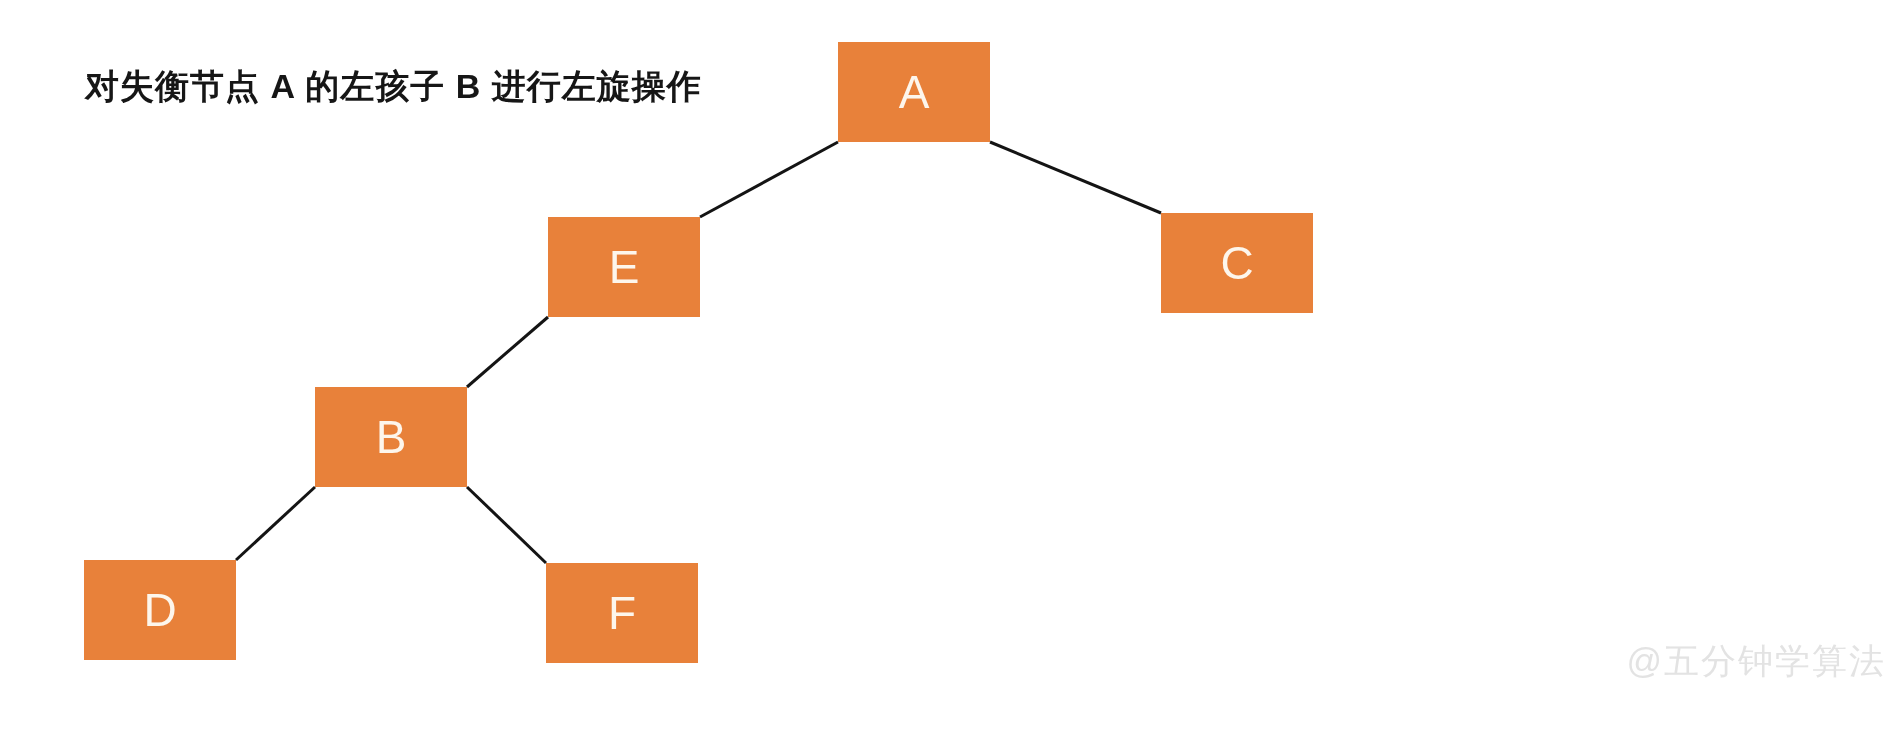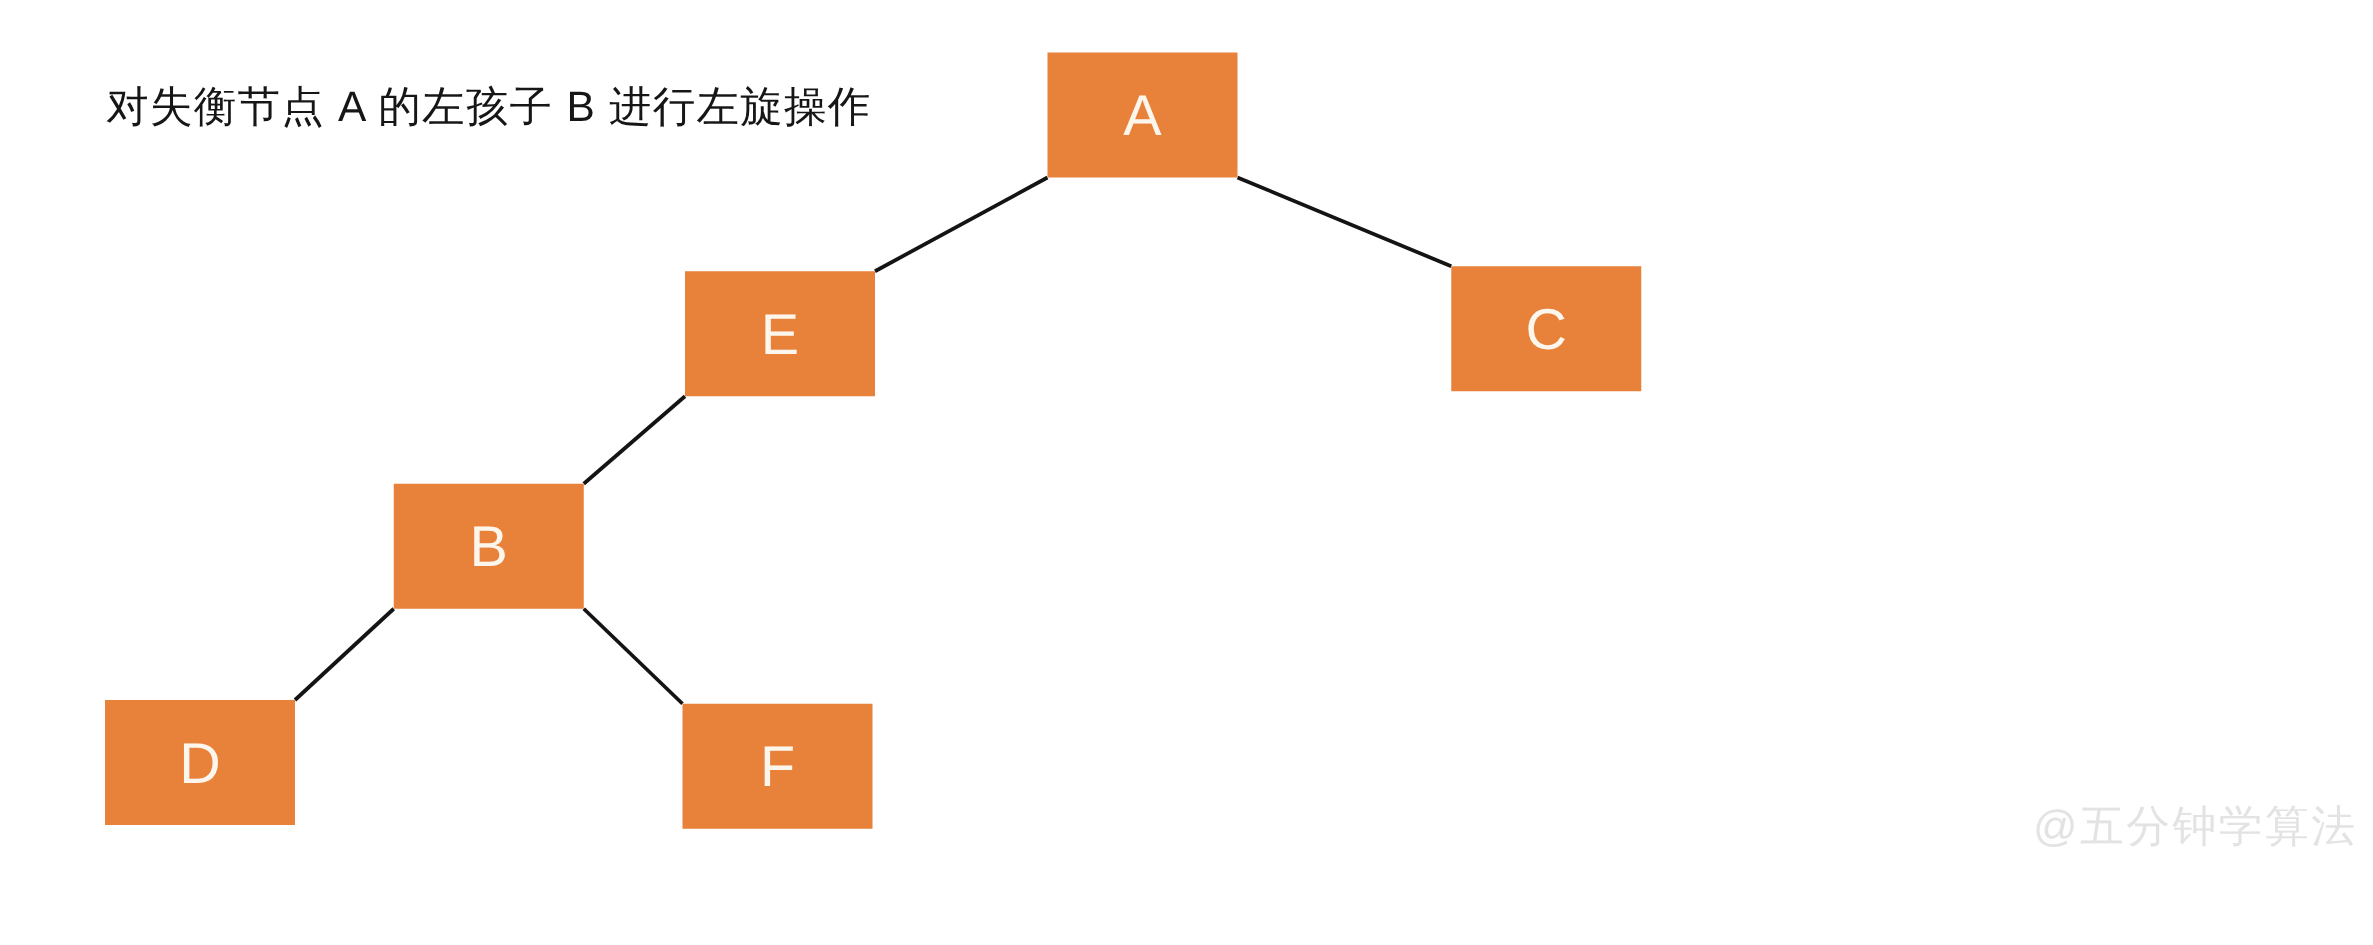--- a/index.html
+++ b/index.html
@@ -17,20 +17,21 @@
   }
   .title {
     position: absolute;
     left: 85px;
     top: 66px;
     font-size: 34px;
     line-height: 1.2;
     letter-spacing: 1px;
     color: #161616;
     white-space: nowrap;
+    font-weight: bold;
   }
   .edges-svg {
     position: absolute;
     left: 0;
     top: 0;
     width: 1898px;
     height: 756px;
     pointer-events: none;
   }
   .node {

